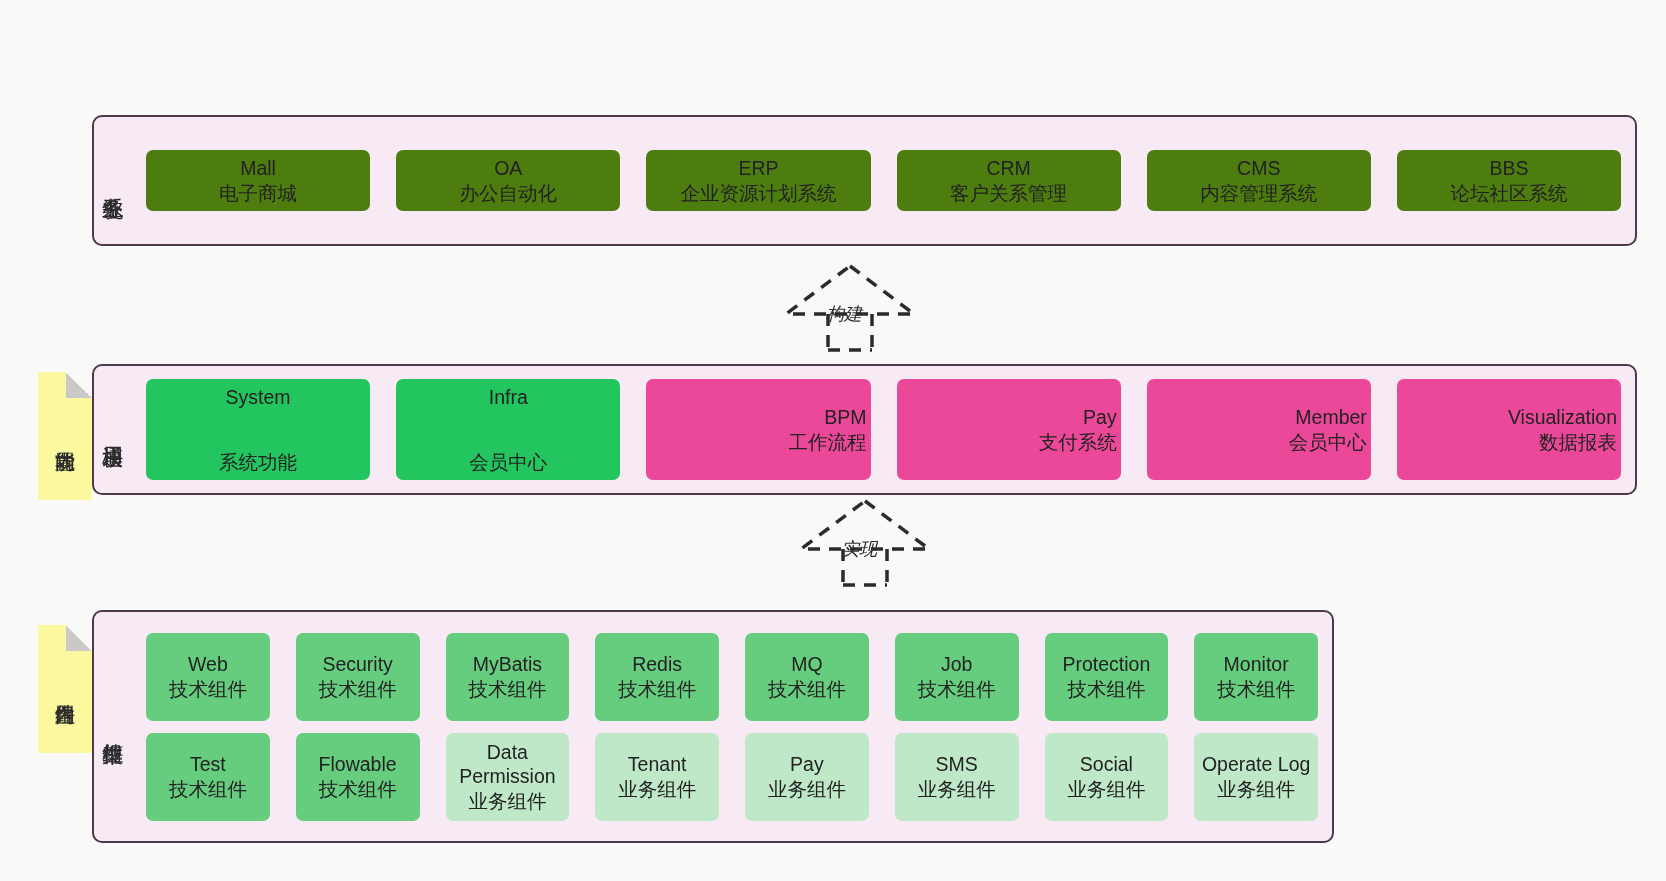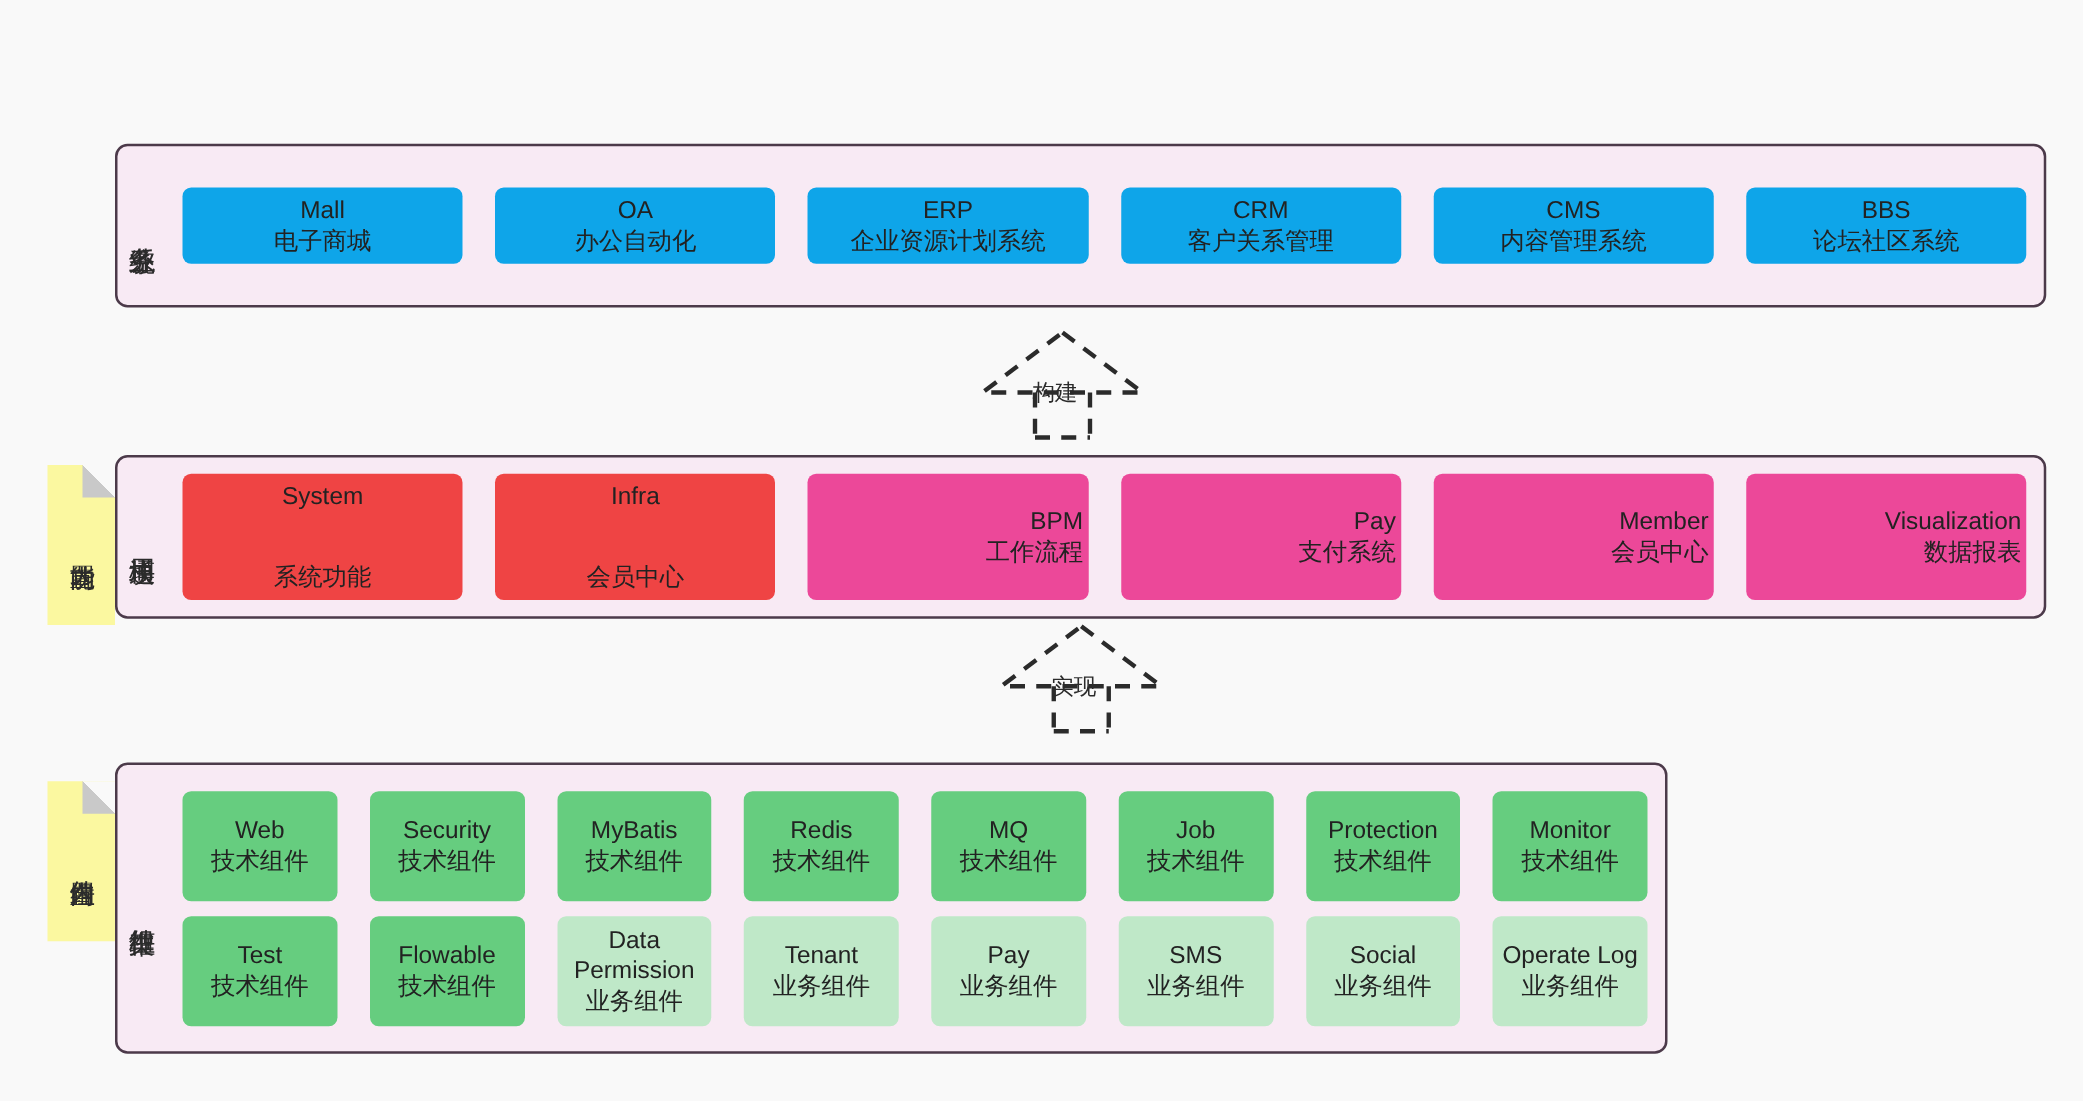--- a/index.html
+++ b/index.html
@@ -70,22 +70,22 @@
     text-align: center;
     font-size: 19.5px;
     color: #222;
     line-height: 1.25;
     padding: 6px 4px;
     min-width: 0;
   }
   .box .bn { display: block; }
   .box .bs { display: block; }
 
-  .blue  { background: #0ea5e9; }
-  .red   { background: #ef4444; gap: 40px; }
+  .blue  { background: #4d7c0f; }
+  .red   { background: #22c55e; gap: 40px; }
   .pink  { background: #ec4899; align-items: flex-end; }
   .green { background: #66cd7f; }
   .lgreen{ background: #bfe8c8; }
 
   
   .note {
     position: absolute;
     background: #fbf8a0;
     display: flex;
     align-items: center;
@@ -99,21 +99,21 @@
   }
   .note::after {
     content: "";
     position: absolute;
     top: 0; right: 0;
     width: 26px; height: 26px;
     background: linear-gradient(225deg, #f9f9f9 0 50%, #c9c9c9 50% 100%);
   }
 
   
-  .arrow { position: absolute; }
+  .arrow { position: absolute; font-style: italic; }
   .arrow svg { display: block; overflow: visible; }
   .arrow-label {
     position: absolute;
     font-size: 18px;
     color: #2b2b2b;
     background: transparent;
     white-space: nowrap;
   }
 </style>
 </head>

